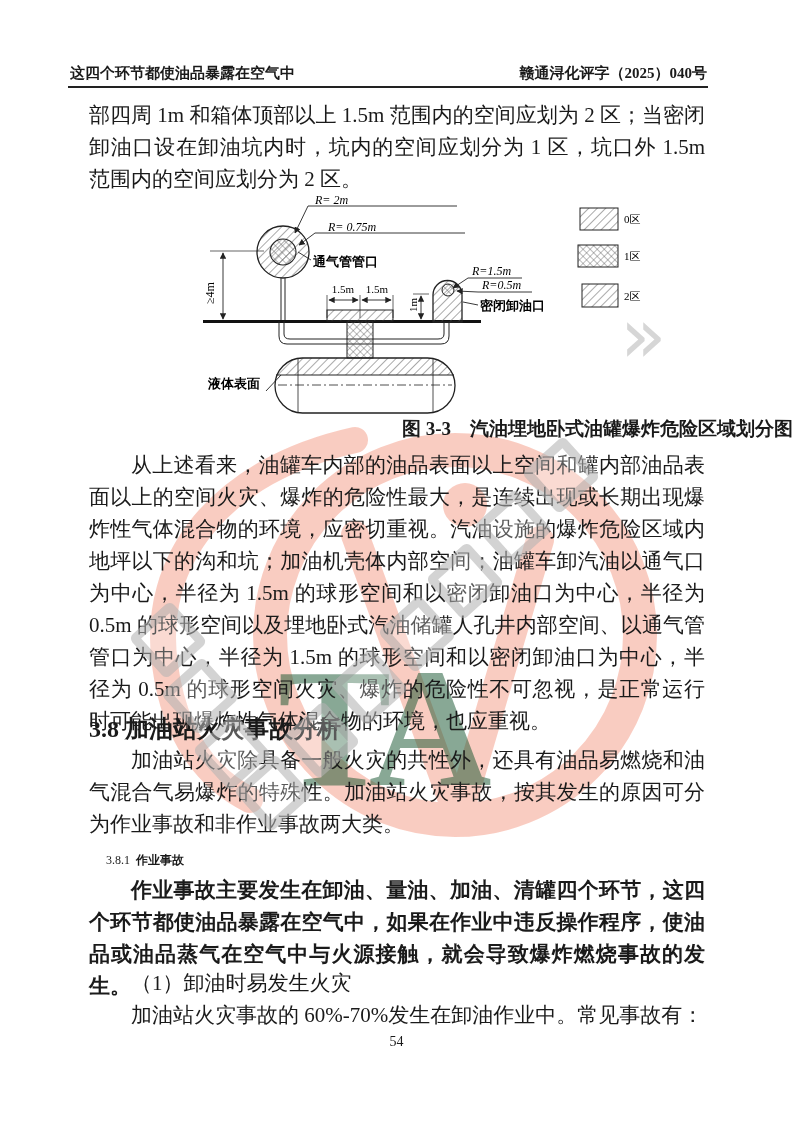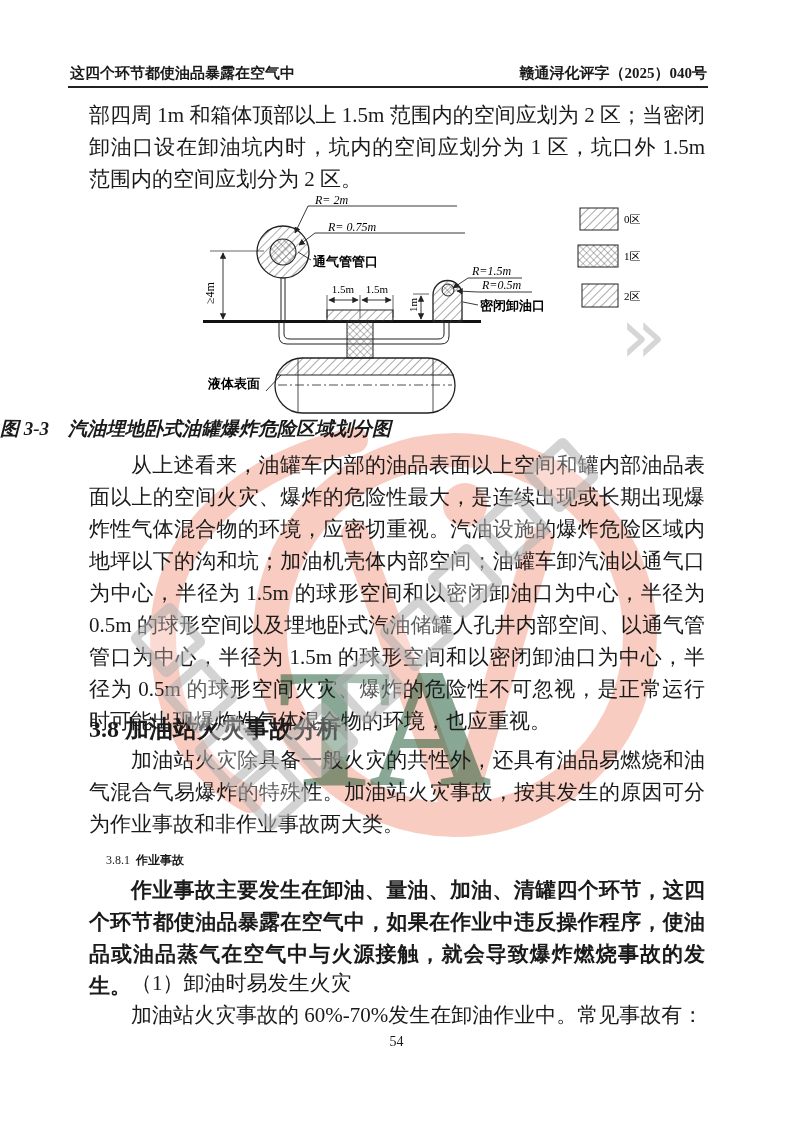--- a/index.html
+++ b/index.html
@@ -13,22 +13,22 @@
   .hdr-right{position:absolute; right:86px; top:64px; font-size:15px; font-weight:bold;}
   .hdr-rule{position:absolute; left:68px; top:86px; width:640px; height:2px; background:#222;}
   
   .para{position:absolute; left:89px; width:616px; font-size:21px; line-height:32px;
         text-align:justify; white-space:normal;}
   .indent{text-indent:2em;}
   .h38{position:absolute; left:89px; top:714px; font-size:24px; font-weight:bold; line-height:30px;}
   .h381{position:absolute; left:106px; top:846px; font-size:12px; line-height:28px;}
   .h381 .num{font-family:"Liberation Serif","DejaVu Serif",serif;}
   .h381 .ttl{font-family:"Liberation Sans","DejaVu Sans",sans-serif; font-weight:bold; margin-left:6px;}
-  .fig-caption{position:absolute; left:0; top:414px; width:100%; text-align:left;
-        font-size:19px; font-weight:bold; line-height:30px;font-style:italic;}
+  .fig-caption{position:absolute; left:0; top:414px; width:100%; text-align:right;
+        font-size:19px; font-weight:bold; line-height:30px;}
   .pageno{position:absolute; left:0; top:1034px; width:100%; text-align:center; font-size:14px;}
   
   .figure-svg{position:absolute; left:180px; top:192px; z-index:1;}
   .textlayer{position:relative; z-index:1;}
   
   .wm-emblem{position:absolute; left:140px; top:425px; z-index:0; opacity:.5;}
   .wm-ta{position:absolute; left:278px; top:628px; z-index:0;
          font-family:"Liberation Sans","DejaVu Sans",sans-serif; font-weight:bold;
          font-size:170px; line-height:200px; letter-spacing:-10px; opacity:.5;}
   .wm-chevron{position:absolute; left:620px; top:298px; z-index:0; font-size:76px;

